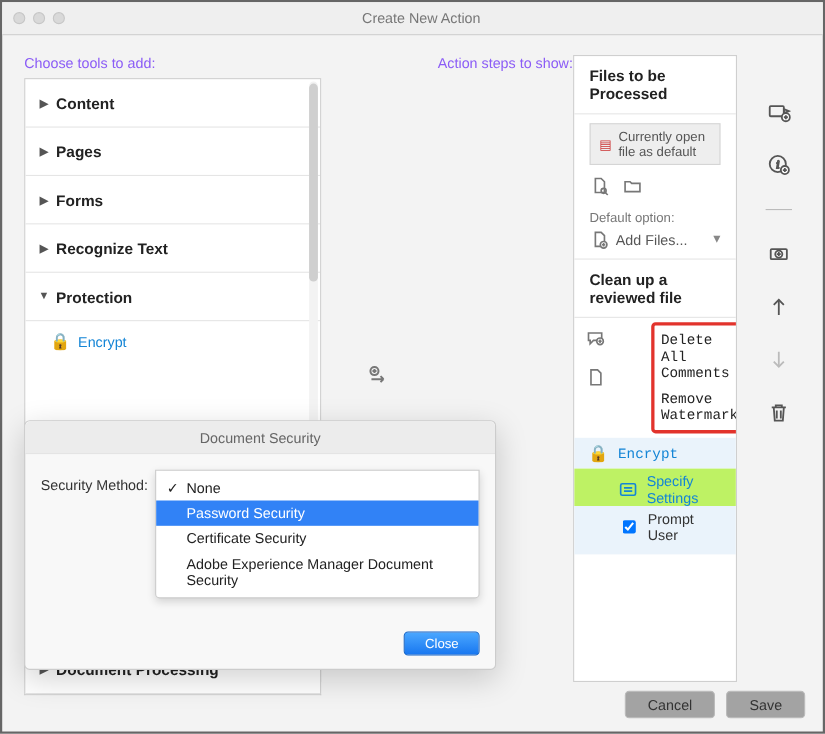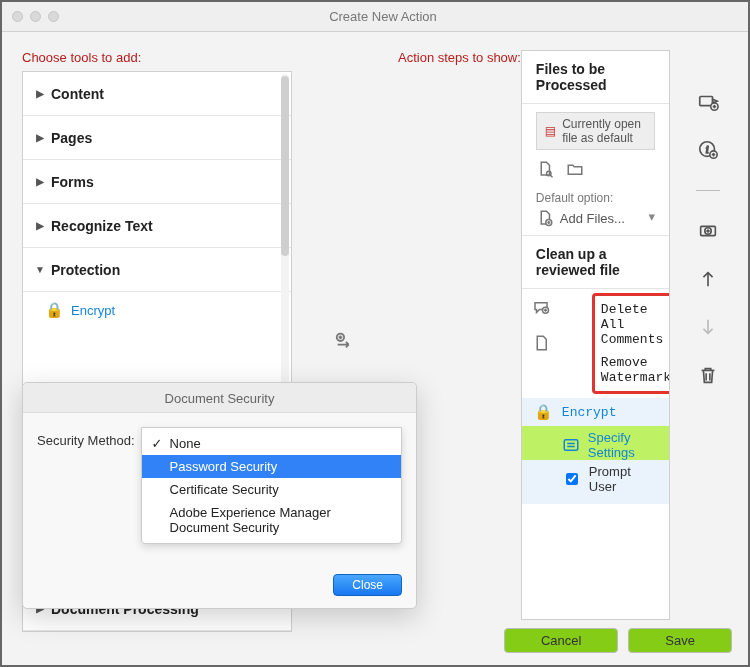--- a/index.html
+++ b/index.html
@@ -47,21 +47,21 @@
     padding: 18px 20px 0 20px;
     display: flex;
     gap: 18px;
     height: calc(100% - 30px - 45px);
   }
   .col-left { width: 270px; display: flex; flex-direction: column; }
   .col-mid  { width: 70px; display: flex; flex-direction: column; align-items: center; padding-top: 280px;}
   .col-right { flex: 1; display: flex; flex-direction: row; }
   .side-icons { width: 40px; display: flex; flex-direction: column; align-items: center; gap: 24px; padding-top: 40px; }
 
-  .section-label { margin-bottom: 6px; color: #b91c1c; }
+  .section-label { margin-bottom: 6px; color: #8b5cf6; }
 
   .panel {
     border: 1px solid #cfcfcf;
     background: #fff;
     flex: 1;
     position: relative;
     overflow: hidden;
   }
 
   .scroll-track {
@@ -116,21 +116,21 @@
   .tool-row.active { color: #1485d6; }
 
   .ico { width: 16px; height: 16px; display: inline-flex; align-items: center; justify-content: center; font-size: 14px; color: #555;}
   .ico.lock { color: #1485d6; font-size: 15px;}
   .ico.redact { width: 18px; height: 12px; background: #444; border-radius: 1px;}
 
   .document-popover {
     position: absolute;
     left: 20px;
     top: 380px;
-    width: 395px;
+    width: 429px;
     background: #f8f8f8;
     border: 1px solid #ccc;
     border-radius: 5px;
     box-shadow: 0 8px 28px rgba(0,0,0,0.18);
     z-index: 40;
     padding-bottom: 14px;
   }
   .popover-title {
     text-align: center;
     padding: 8px 0 6px 0;
@@ -231,24 +231,24 @@
   .divider { width: 24px; height:1px; background:#bbb; margin: 4px 0;}
 
   .footer {
     position: absolute;
     right: 16px;
     bottom: 12px;
     display: flex;
     gap: 10px;
   }
   .btn {
-    background: #84cc16;
+    background: #a3a3a3;
     border: 1px solid #bbb;
     border-radius: 4px;
-    padding: 4px 36px;
+    padding: 4px 20px;
     font-size: 13px;
     color: #333;
   }
 
   .doc-proc {
     position: absolute;
     left: 20px; width: 270px;
     top: 585px;
     border: 1px solid #cfcfcf;
     border-top: none;

